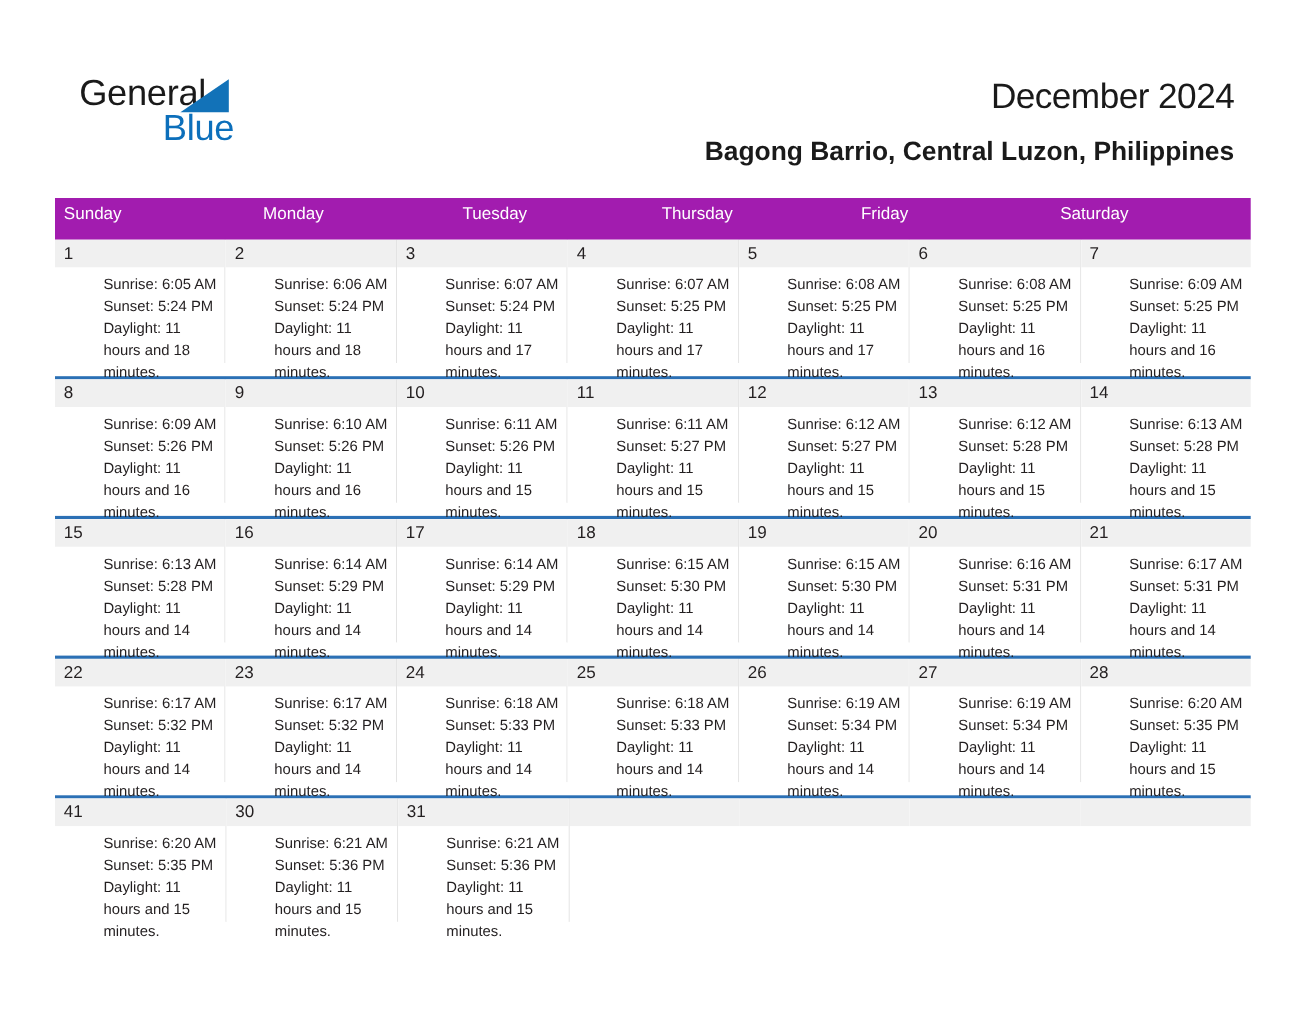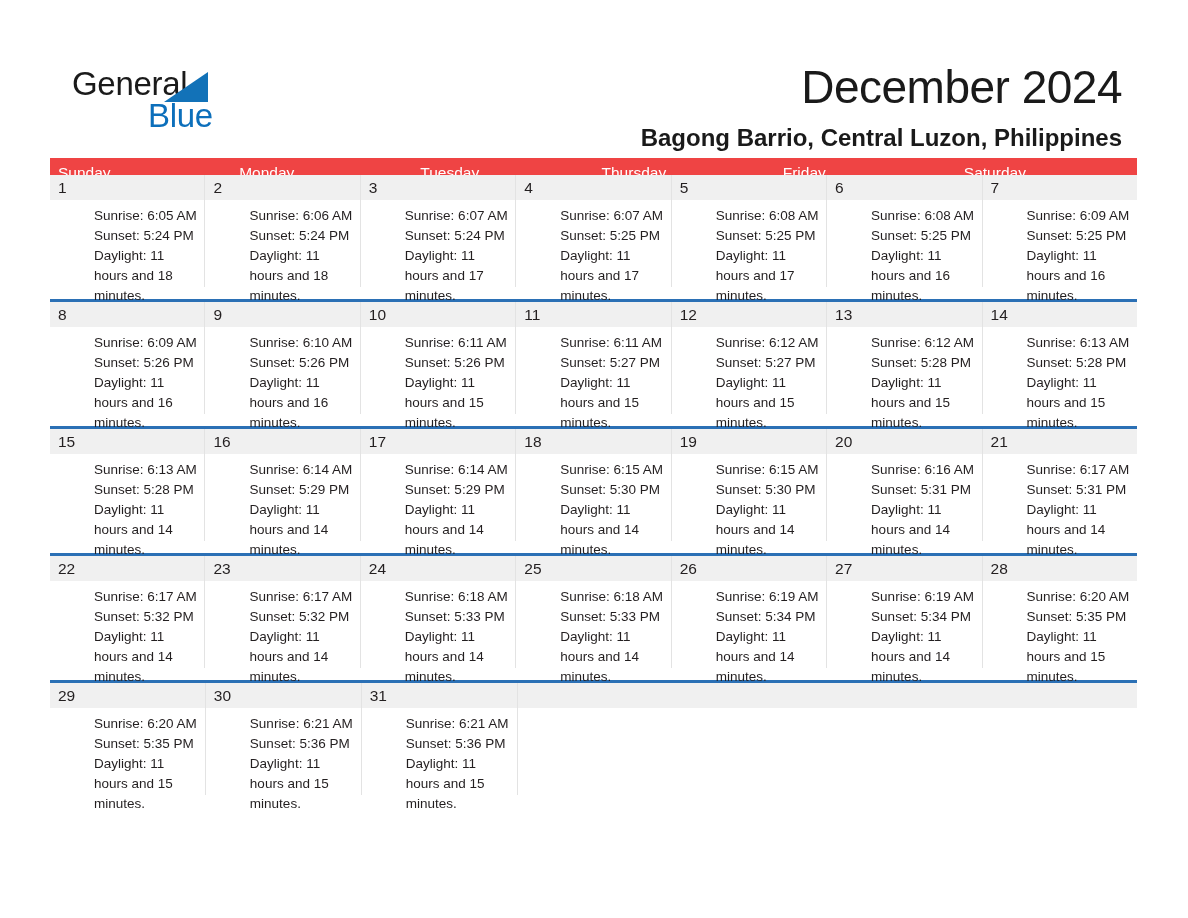--- a/index.html
+++ b/index.html
@@ -68,21 +68,21 @@
     white-space: nowrap;
   }
 
   .title-block {
     position: absolute;
     right: 52px;
     top: 48px;
     text-align: right;
   }
   .month-title {
-    font-size: 46px;
+    font-size: 32px;
     line-height: 50px;
     font-weight: normal;
     color: #1a1a1a;
     margin: 0;
     letter-spacing: -0.5px;
   }
   .location-title {
     font-size: 24px;
     line-height: 32px;
     font-weight: bold;
@@ -94,22 +94,23 @@
   .calendar {
     position: absolute;
     left: 50px;
     top: 158px;
     width: 1087px;
   }
 
   .weekday-row {
     display: flex;
     width: 100%;
-    background: #ef4444;
-    height: 17px;
+    background: #a21caf;
+    height: 38px;
+    margin-top: 22px;
   }
   .weekday-cell {
     flex: 1 1 0;
     min-width: 0;
     color: #ffffff;
     font-size: 15.5px;
     line-height: 30px;
     padding-left: 8px;
     white-space: nowrap;
     overflow: hidden;
@@ -441,21 +442,21 @@
                 <div class="daylight">Daylight: 11 hours and 15 minutes.</div>
               </div>
             </div>
           </div>
         </div>
         <div class="week-gap"></div>
         <div class="week-row">
           <div class="rule"></div>
           <div class="week-body">
             <div class="day-cell">
-              <div class="day-num-band">29</div>
+              <div class="day-num-band">41</div>
               <div class="day-info">
                 <div>Sunrise: 6:20 AM</div>
                 <div>Sunset: 5:35 PM</div>
                 <div class="daylight">Daylight: 11 hours and 15 minutes.</div>
               </div>
             </div>
             <div class="day-cell">
               <div class="day-num-band">30</div>
               <div class="day-info">
                 <div>Sunrise: 6:21 AM</div>

